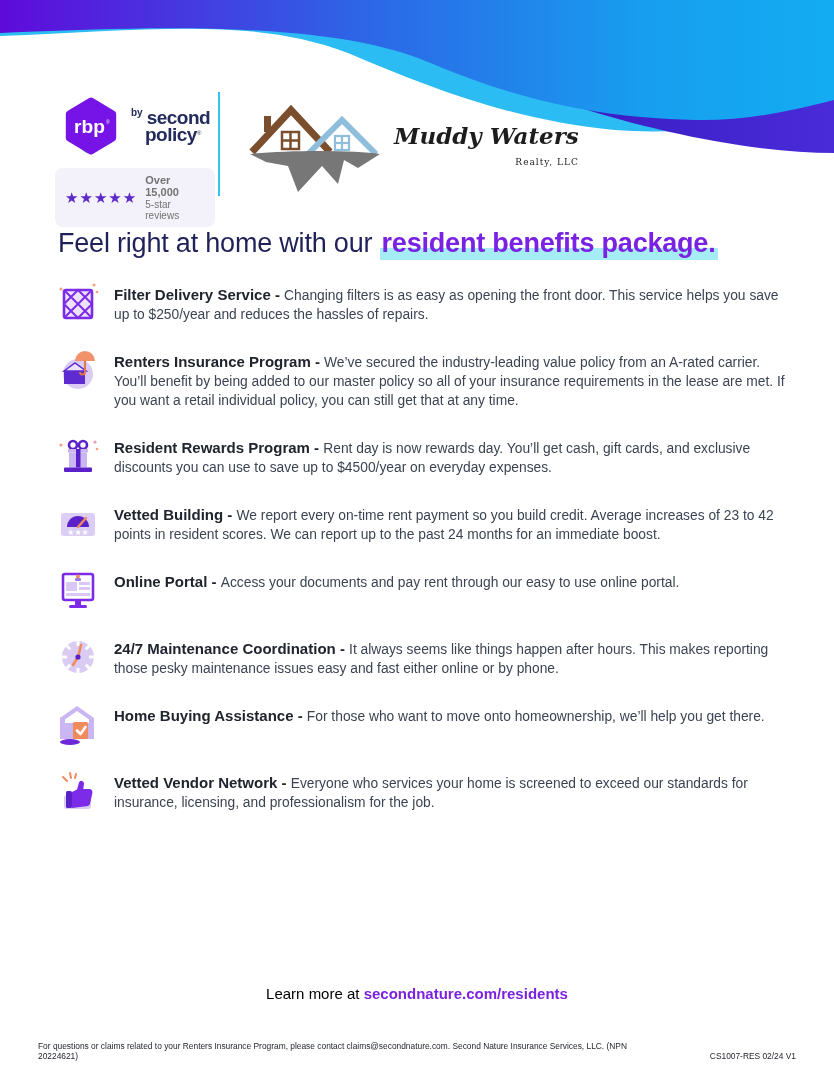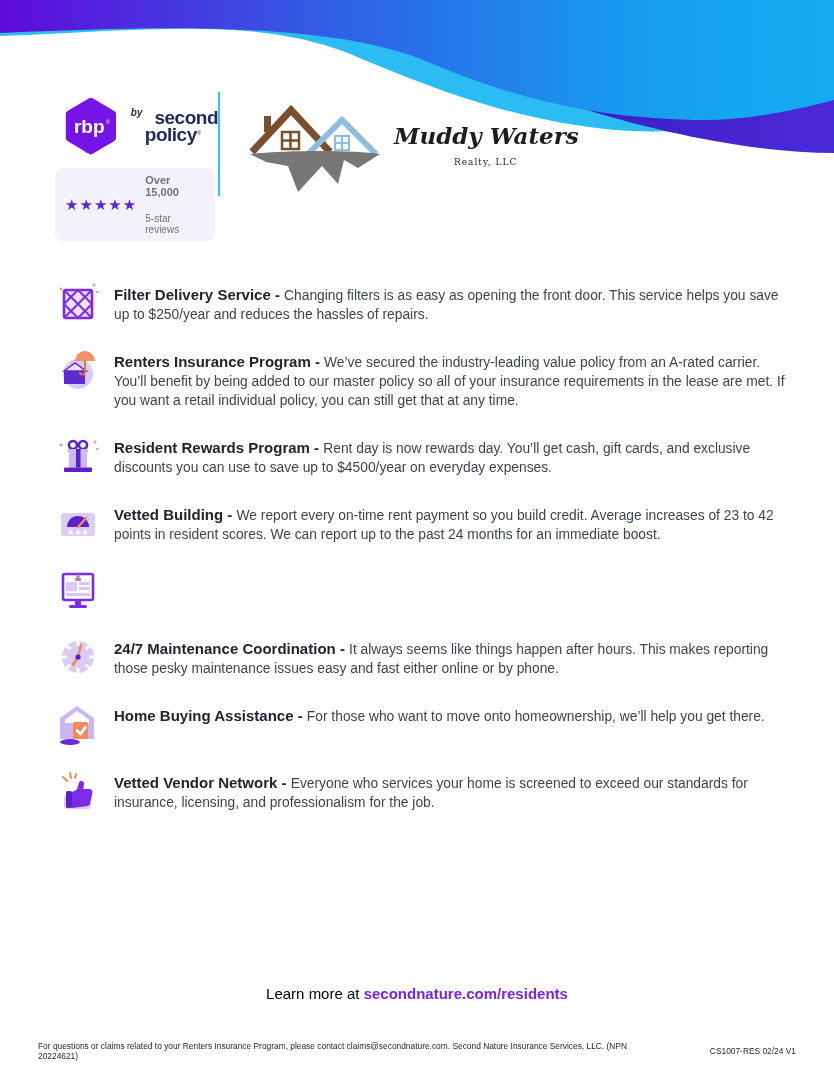--- a/index.html
+++ b/index.html
@@ -10,35 +10,35 @@
     font-family:"Liberation Sans", sans-serif;
   }
   .wave-svg { position:absolute; top:0; left:0; display:block; }
 
   
   .logo-row { position:absolute; left:55px; top:90px; display:flex; align-items:flex-start; }
   .rbp-col { width:163px; }
   .rbp-top { display:flex; align-items:center; }
   .rbp-hex { width:72px; height:72px; }
   .sn-text { margin-left:4px; color:#232a5c; line-height:1; }
-  .sn-by { font-size:10px; font-weight:600; vertical-align:top; margin-right:12px;font-style:italic; }
+  .sn-by { font-size:10px; font-weight:600; vertical-align:top; margin-right:4px; }
   .sn-word { font-size:19px; font-weight:800; letter-spacing:-0.5px; }
   .sn-line2 { margin-left:14px; margin-top:-2px; }
   .sn-reg { font-size:6px; vertical-align:super; }
   .reviews-badge {
     margin-top:6px; background:#f3f1fa; border-radius:8px;
     padding:6px 10px; display:flex; align-items:center; width:160px;
   }
   .stars { color:#5b2ac9; font-size:15px; letter-spacing:1px; line-height:1; }
   .badge-text { margin-left:8px; color:#737373; }
   .badge-line1 { font-size:11px; font-weight:700; }
-  .badge-line2 { font-size:10px; font-weight:400; margin-top:15px; }
+  .badge-line2 { font-size:10px; font-weight:400; margin-top:1px; }
   .divider { width:2px; height:104px; background:#35c4f2; margin-left:0px; margin-top:2px; }
   .mw-block { display:flex; align-items:flex-start; margin-left:26px; margin-top:6px; }
-  .mw-text { margin-left:6px; margin-top:26px; color:#1d1d1d; text-align:left; }
+  .mw-text { margin-left:6px; margin-top:26px; color:#1d1d1d; text-align:right; }
   .mw-name { font-family:"DejaVu Serif", serif; font-style:italic; font-weight:700; font-size:23px; letter-spacing:0px; white-space:nowrap; }
   .mw-sub { font-family:"DejaVu Serif", serif; font-size:9px; letter-spacing:1px; margin-top:8px; margin-left:60px; }
 
   
   .headline { position:absolute; left:58px; top:228px; font-size:27px; letter-spacing:-0.2px; white-space:nowrap; }
   .hl-prefix { color:#1f2158; font-weight:500; }
   .hl-em {
     color:#7a22e3; font-weight:800;
     background:linear-gradient(to top, #a6ecf5 0%, #a6ecf5 38%, rgba(0,0,0,0) 38%);
     padding:0 3px 2px 2px;
@@ -50,21 +50,21 @@
   .b-icon { flex:0 0 44px; width:44px; height:44px; margin-right:14px; }
   .b-text { font-size:13.8px; line-height:1.37; color:#3c4352; padding-top:4px; }
   .b-title { font-size:15px; font-weight:700; color:#20242e;text-align:center; }
 
   
   .learn-more { position:absolute; top:985px; left:0; width:100%; text-align:center; font-size:15px; }
   .lm-prefix { color:#000000; }
   .lm-link { color:#7c22df; font-weight:700; text-decoration:none; }
   .fine-print-row {
     position:absolute; top:1041px; left:38px; right:38px;
-    display:flex; justify-content:space-between; align-items:center;
+    display:flex; justify-content:space-between; align-items:flex-end;
     font-size:8.4px; color:#23272e;
   }
   .fp-left { max-width:600px; }
   .fp-code { white-space:nowrap; }
 </style>
 </head>
 <body>
 
 <div class="page">
 
@@ -127,20 +127,23 @@
 
         <path d="M4,58 C40,54 110,54 134,58 L112,72 L98,64 L92,88 L76,70 L52,96 L42,70 L20,66 Z" fill="#777777"></path>
       </svg>
       <div class="mw-text">
         <div class="mw-name">Muddy Waters</div>
         <div class="mw-sub">Realty, LLC</div>
       </div>
     </div>
   </div>
 
+  <div class="headline">
+    <span class="hl-prefix">Feel right at home with our </span><span class="hl-em">resident benefits package.</span>
+  </div>
 
   <div class="benefits">
 
     <div class="benefit">
       <svg class="b-icon" viewBox="0 0 44 44">
         <circle cx="5" cy="8" r="1.6" fill="#f4a27e"></circle>
           <circle cx="38" cy="4" r="1.6" fill="#f4a27e"></circle>
           <circle cx="41" cy="11" r="1.3" fill="#f4a27e"></circle>
         <rect x="8" y="9" width="28" height="28" rx="2" fill="#ece3fb" stroke="#7c2be8" stroke-width="2.6"></rect>
         <path d="M8,23 L22,9 L36,23 L22,37 Z M8,9 L36,37 M36,9 L8,37" fill="none" stroke="#7c2be8" stroke-width="2"></path>
@@ -189,20 +192,21 @@
         <rect x="7" y="6" width="30" height="26" rx="2" fill="#ffffff" stroke="#7c2be8" stroke-width="2.6"></rect>
         <rect x="10" y="14" width="11" height="9" fill="#d9c8f3"></rect>
         <rect x="23" y="14" width="11" height="3" fill="#d9c8f3"></rect>
         <rect x="23" y="19" width="11" height="3" fill="#d9c8f3"></rect>
         <rect x="10" y="25" width="24" height="3" fill="#d9c8f3"></rect>
         <circle cx="22" cy="8.5" r="2" fill="#f08b5e"></circle>
         <rect x="19" y="10" width="6" height="3" rx="1" fill="#9f7ce8"></rect>
         <rect x="19" y="32" width="6" height="5" fill="#7c2be8"></rect>
         <rect x="13" y="37" width="18" height="3" rx="1.5" fill="#7c2be8"></rect>
       </svg>
+      <p class="b-text"><span class="b-title">Online Portal</span><span class="b-title"> - </span><span>Access your documents and pay rent through our easy to use online portal.</span></p>
     </div>
 
     <div class="benefit">
       <svg class="b-icon" viewBox="0 0 44 44">
         <circle cx="22" cy="22" r="16" fill="#d9cbf2"></circle>
         <g stroke="#ffffff" stroke-width="3">
           <line x1="22" y1="6" x2="22" y2="11"></line>
             <line x1="22" y1="33" x2="22" y2="38"></line>
           <line x1="6" y1="22" x2="11" y2="22"></line>
             <line x1="33" y1="22" x2="38" y2="22"></line>

